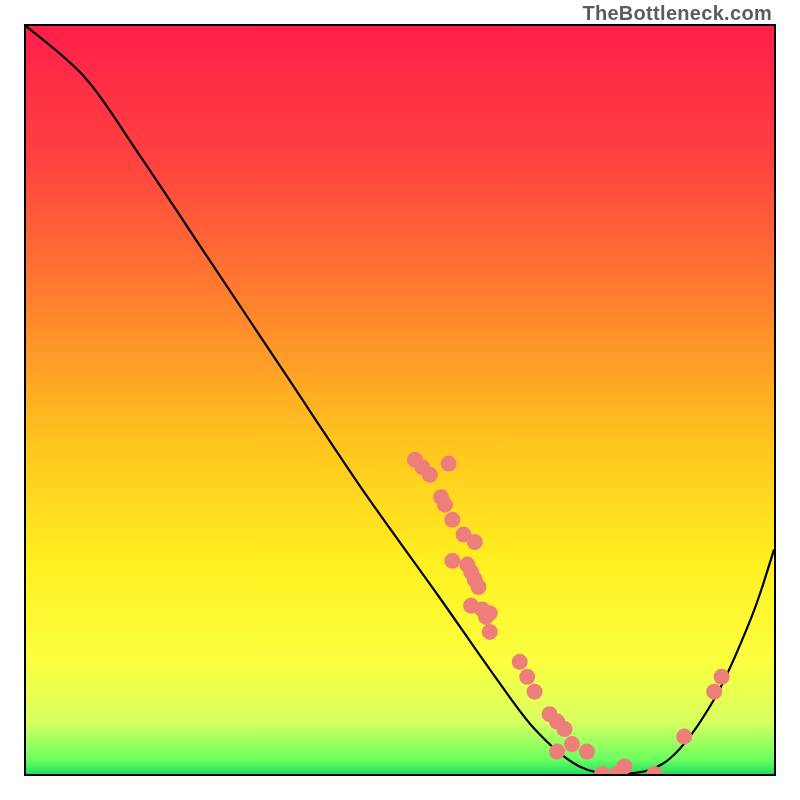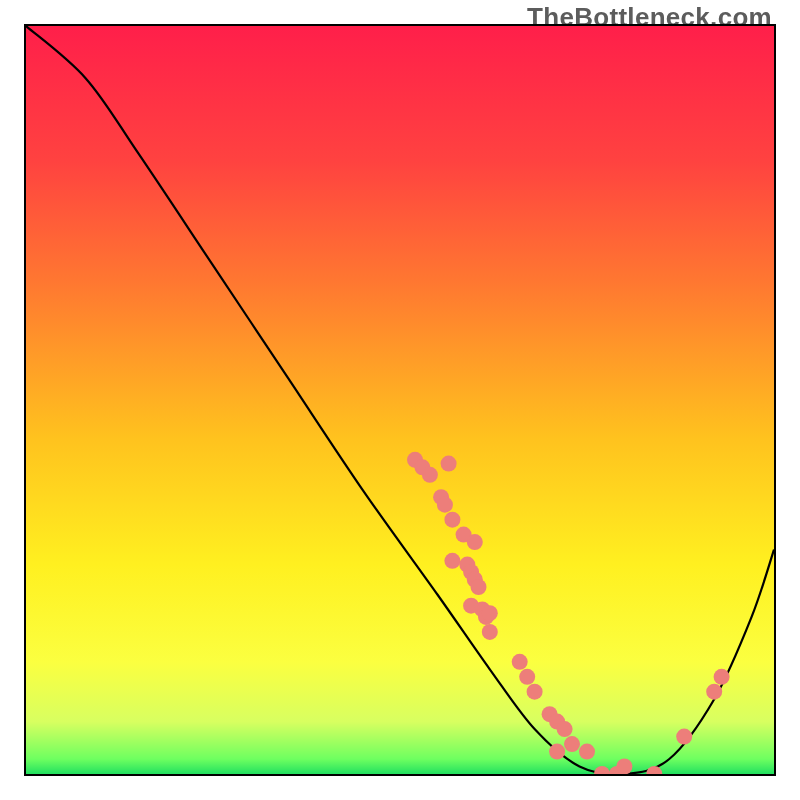--- a/index.html
+++ b/index.html
@@ -24,21 +24,21 @@
     position: absolute;
     left: 0;
     top: 0;
     right: 0;
     bottom: 0;
   }
   .watermark {
     position: absolute;
     top: 2px;
     right: 28px;
-    font-size: 26px;
+    font-size: 20px;
     font-weight: bold;
     color: #5c5c5c;
     letter-spacing: 0.3px;
   }
   svg.curve {
     position: absolute;
     left: 0;
     top: 0;
   }
   .dot {

